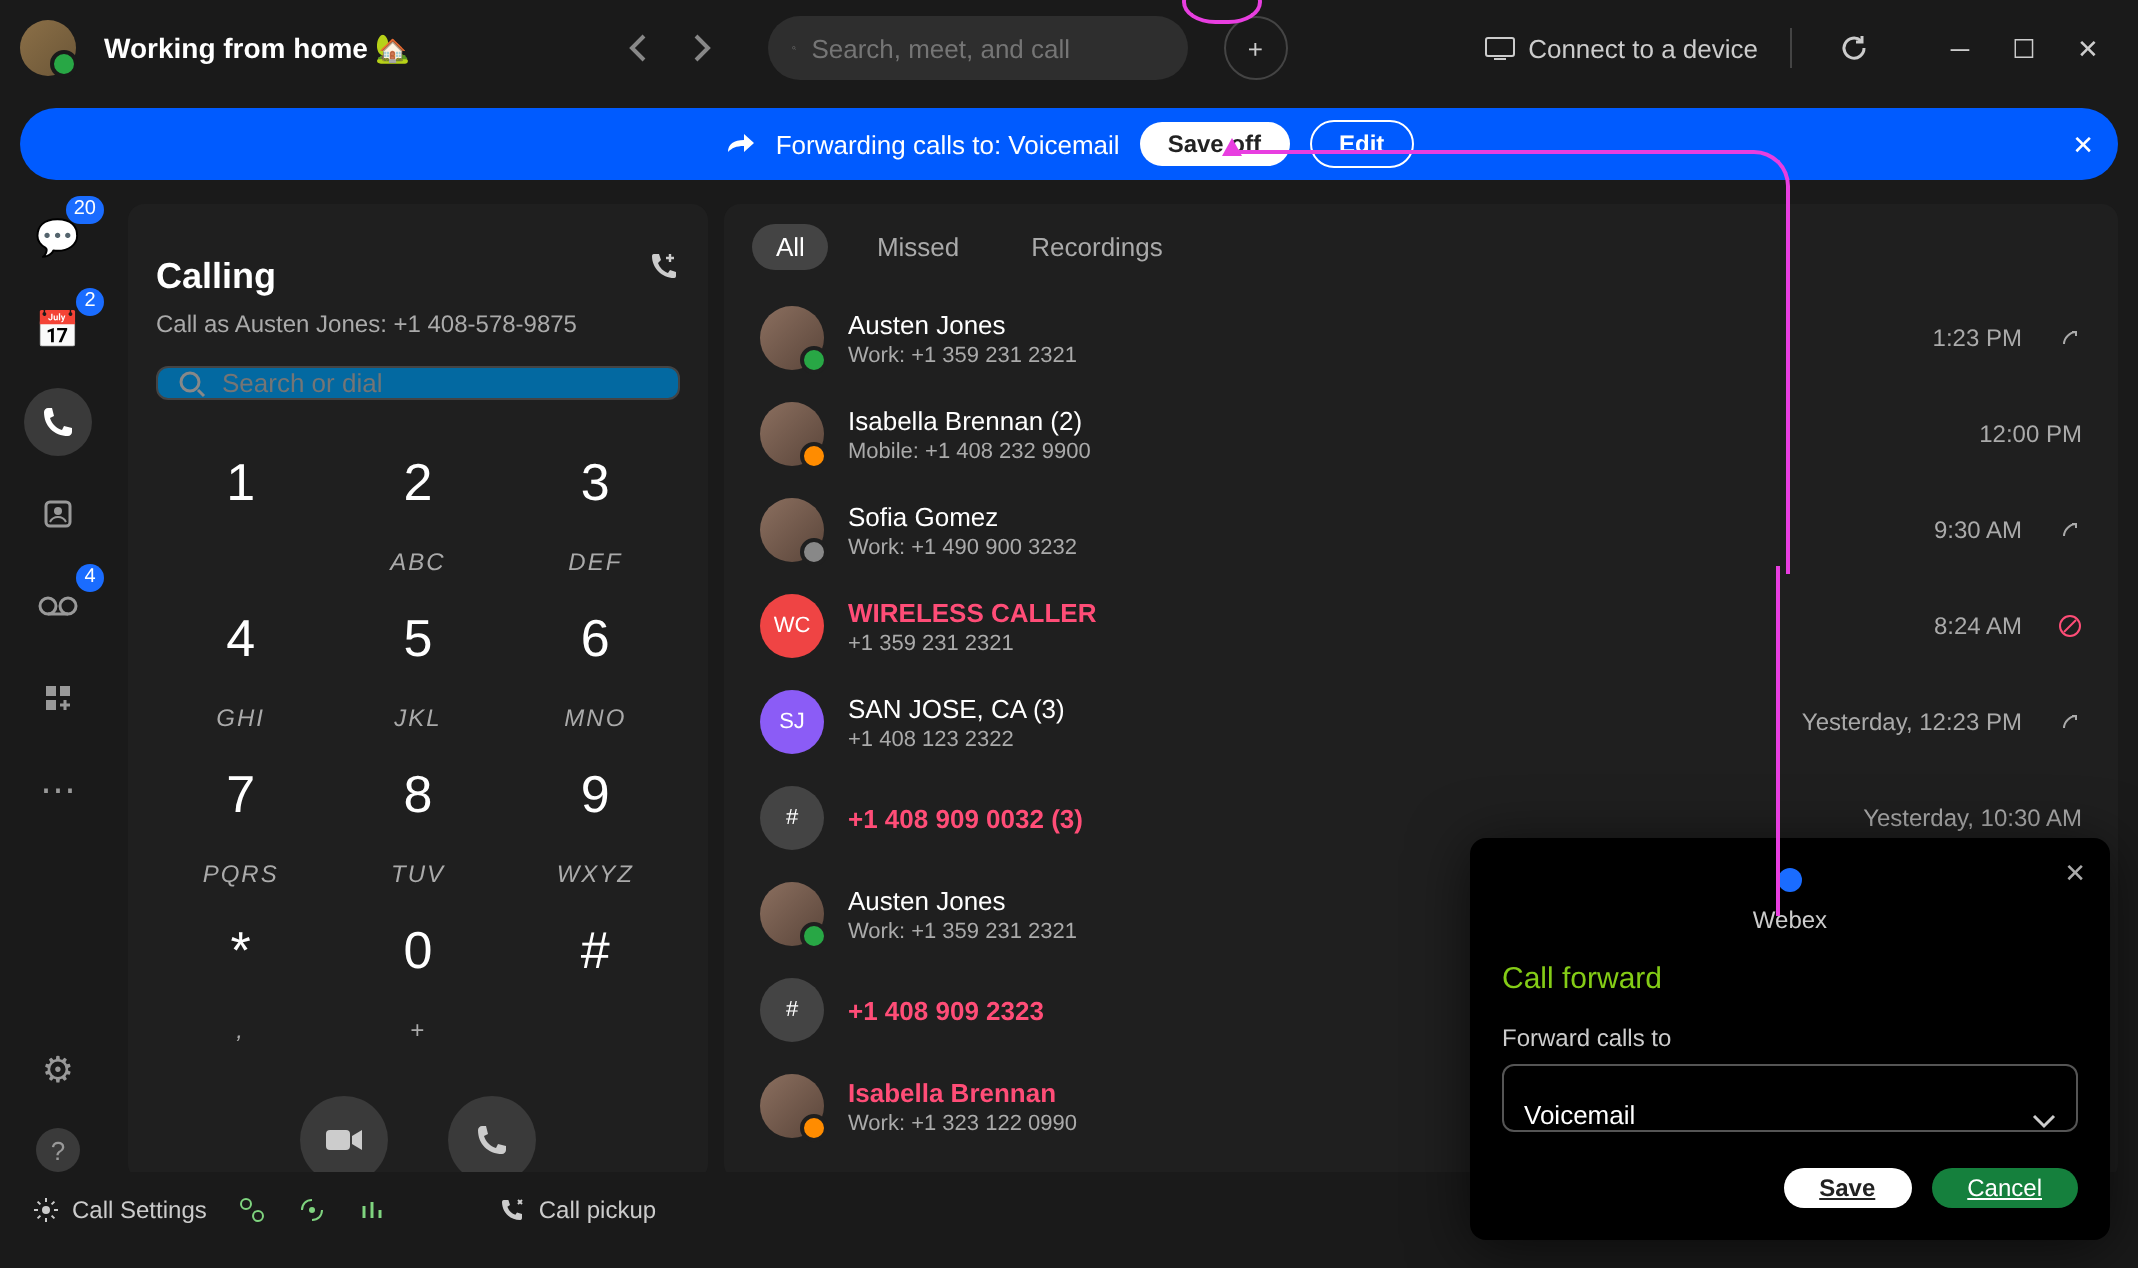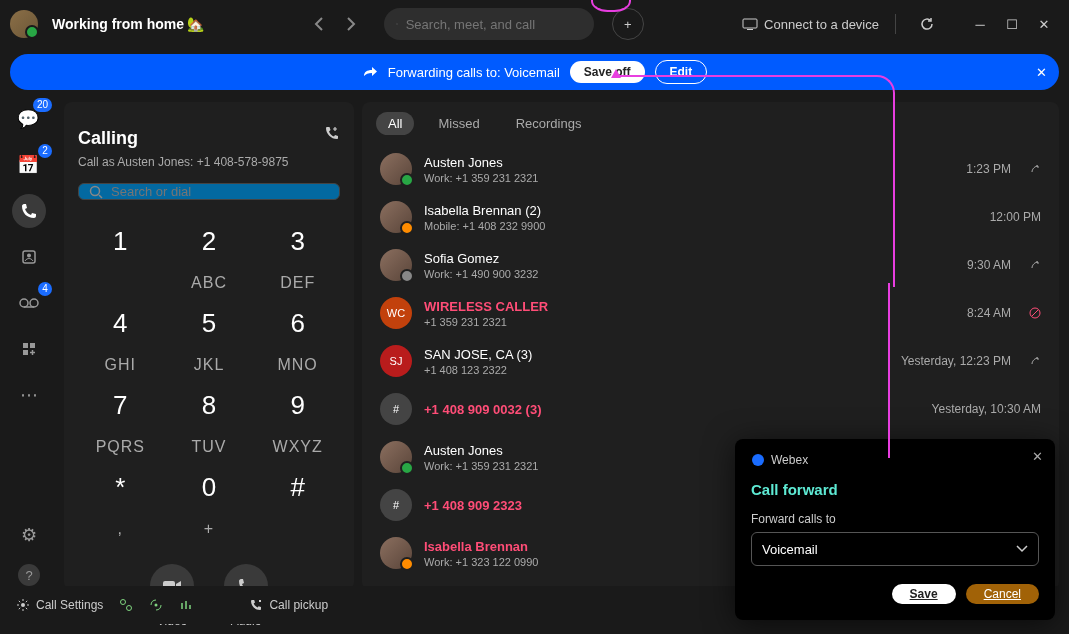--- a/index.html
+++ b/index.html
@@ -30,21 +30,21 @@
 .badge { position:absolute; top:-4px; right:-6px; background:#1a6cff; color:#fff; font-size:10px; border-radius:8px; padding:0 4px; line-height:14px; min-width:14px; text-align:center; }
 .calling-panel { width:290px; background:#1f1f1f; border-radius:8px; margin:6px; padding:14px; display:flex; flex-direction:column; }
 .panel-header { display:flex; align-items:center; justify-content:space-between; }
 .panel-title { font-size:18px; font-weight:600; color:#fff;margin-top:12px; }
 .panel-sub { font-size:12px; color:#aaa; margin-top:6px; }
 .dial-search { display:flex; align-items:center; background:#0369a1; border:1px solid #444; border-radius:6px; height:36px; margin-top:14px; padding:0 10px; gap:8px; }
 .dial-search input { background:none; border:none; color:#ccc; outline:none; flex:1; font-size:13px; }
 .dialpad { display:grid; grid-template-columns:repeat(3,1fr); gap:4px; margin-top:20px; }
 .key { text-align:center; cursor:pointer; padding:6px 0; }
 .key .digit { font-size:26px; color:#fff; }
-.key .letters { font-size:16px; color:#aaa; letter-spacing:1px; margin-top:17px; }
+.key .letters { font-size:12px; color:#aaa; letter-spacing:1px; margin-top:17px;font-style:italic; }
 .call-btns { display:flex; justify-content:center; gap:30px; margin-top:20px; }
 .round-btn { width:44px; height:44px; border-radius:50%; background:#3a3a3a; display:flex; align-items:center; justify-content:center; color:#ccc; cursor:pointer; }
 .call-btn-wrap { display:flex; flex-direction:column; align-items:center; gap:6px; font-size:12px; color:#ccc; }
 .history { flex:1; background:#1f1f1f; border-radius:8px; margin:6px 10px 6px 2px; padding:10px 8px; overflow:auto; }
 .tabs { display:flex; gap:12px; padding:0 6px 10px 6px; align-items:center; }
 .tab { color:#aaa; font-size:13px; padding:4px 12px; cursor:pointer; border-radius:14px; }
 .tab.active { background:#444; color:#fff; }
 .row { display:flex; align-items:center; padding:8px 10px; gap:12px; border-radius:6px; cursor:pointer; }
 .av { width:32px; height:32px; border-radius:50%; flex:0 0 auto; background:#555; display:flex; align-items:center; justify-content:center; font-size:11px; color:#fff; position:relative; }
 .av.presence::after { content:""; position:absolute; bottom:-2px; right:-2px; width:10px; height:10px; border-radius:50%; background:#28a745; border:2px solid #1f1f1f; }
@@ -54,29 +54,29 @@
 .row-name { font-size:13px; color:#fff; }
 .row-sub { font-size:11px; color:#aaa; margin-top:2px; }
 .row-time { font-size:12px; color:#aaa; white-space:nowrap; }
 .row-act { color:#888; font-size:13px; margin-left:6px; }
 .missed .row-name, .missed.solo { color:#ff4d77; font-weight:600; }
 .hash-av { background:#444; }
 .bottom-bar { position:absolute; bottom:10px; left:0; right:0; height:38px; display:flex; align-items:center; padding:0 16px; gap:16px; background:#1a1a1a; font-size:12px; color:#ccc; }
 .bottom-item { display:flex; align-items:center; gap:6px; cursor:pointer; }
 .rail-bottom { margin-top:auto; margin-bottom:10px; display:flex; flex-direction:column; gap:12px; align-items:center; }
 .modal { position:absolute; right:14px; bottom:14px; width:320px; background:#000; border-radius:8px; box-shadow:0 4px 30px rgba(0,0,0,0.6); padding:14px 16px 16px 16px; }
-.modal-title { display:flex; align-items:center; gap:6px; color:#ccc; font-size:12px; }
+.modal-title { display:flex; align-items:center; gap:6px; color:#ccc; font-size:12px;flex-direction:column; }
 .modal-close { position:absolute; top:10px; right:12px; color:#aaa; cursor:pointer; }
-.modal h3 { color:#5eead4; font-size:15px; margin-top:14px; font-weight:700; }
+.modal h3 { color:#84cc16; font-size:15px; margin-top:14px; font-weight:400; }
 .modal-label { font-size:12px; color:#ccc; margin-top:14px; }
-.select { display:flex; align-items:center; justify-content:space-between; border:1px solid #555; border-radius:6px; height:34px; padding:0 10px; margin-top:6px; color:#fff; font-size:13px; cursor:pointer; }
+.select { display:flex; align-items:flex-end; justify-content:space-between; border:1px solid #555; border-radius:6px; height:34px; padding:0 10px; margin-top:6px; color:#fff; font-size:13px; cursor:pointer; }
 .modal-actions { display:flex; justify-content:flex-end; gap:10px; margin-top:18px; }
 .btn { border-radius:18px; padding:3px 18px; font-size:12px; cursor:pointer; border:none;text-decoration:underline; }
 .btn.primary { background:#fff; color:#222; font-weight:600; }
-.btn.secondary { background:#a16207; color:#fff; }
+.btn.secondary { background:#15803d; color:#fff; }
 svg { display:block; }
 .annot { position:absolute; pointer-events:none; }
 .leader-1 { left:615px; top:75px; width:280px; height:212px; border:2px solid #e83ee0; border-left:none; border-bottom:none; border-top-right-radius:18px; }
 .leader-2 { left:888px; top:283px; width:2px; height:175px; background:#e83ee0; }
 .arrowhead { left:611px; top:69px; width:0; height:0; border-left:5px solid transparent; border-right:5px solid transparent; border-bottom:9px solid #e83ee0; }
 .circle-annot { left:591px; top:-10px; width:40px; height:22px; border:2px solid #e83ee0; border-radius:50%/60%; border-top:none; }
 </style>
 </head>
 <body>
 
@@ -300,35 +300,35 @@
             <div class="row-sub">Work: +1 490 900 3232</div>
           </div>
           <div class="row-time">9:30 AM</div>
           <span class="row-act">
             <svg width="12" height="12" viewBox="0 0 12 12">
               <path d="M3 9c0-3 3-6 6-6M7 3h2v2" stroke="#aaa" fill="none"></path>
             </svg>
           </span>
         </div>
         <div class="row missed">
-          <div class="av" style="background:#c2410c">WC</div>
+          <div class="av" style="background:#ef4444">WC</div>
           <div class="row-main">
             <div class="row-name">WIRELESS CALLER</div>
             <div class="row-sub">+1 359 231 2321</div>
           </div>
           <div class="row-time">8:24 AM</div>
           <span class="row-act" style="color:#ff4d77">
             <svg width="12" height="12" viewBox="0 0 12 12">
               <circle cx="6" cy="6" r="5" stroke="currentColor" fill="none"></circle>
               <path d="M3 9l6-6" stroke="currentColor"></path>
             </svg>
           </span>
         </div>
         <div class="row">
-          <div class="av" style="background:#b91c1c">SJ</div>
+          <div class="av" style="background:#8b5cf6">SJ</div>
           <div class="row-main">
             <div class="row-name">SAN JOSE, CA (3)</div>
             <div class="row-sub">+1 408 123 2322</div>
           </div>
           <div class="row-time">Yesterday, 12:23 PM</div>
           <span class="row-act">
             <svg width="12" height="12" viewBox="0 0 12 12">
               <path d="M3 9c0-3 3-6 6-6M7 3h2v2" stroke="#aaa" fill="none"></path>
             </svg>
           </span>

